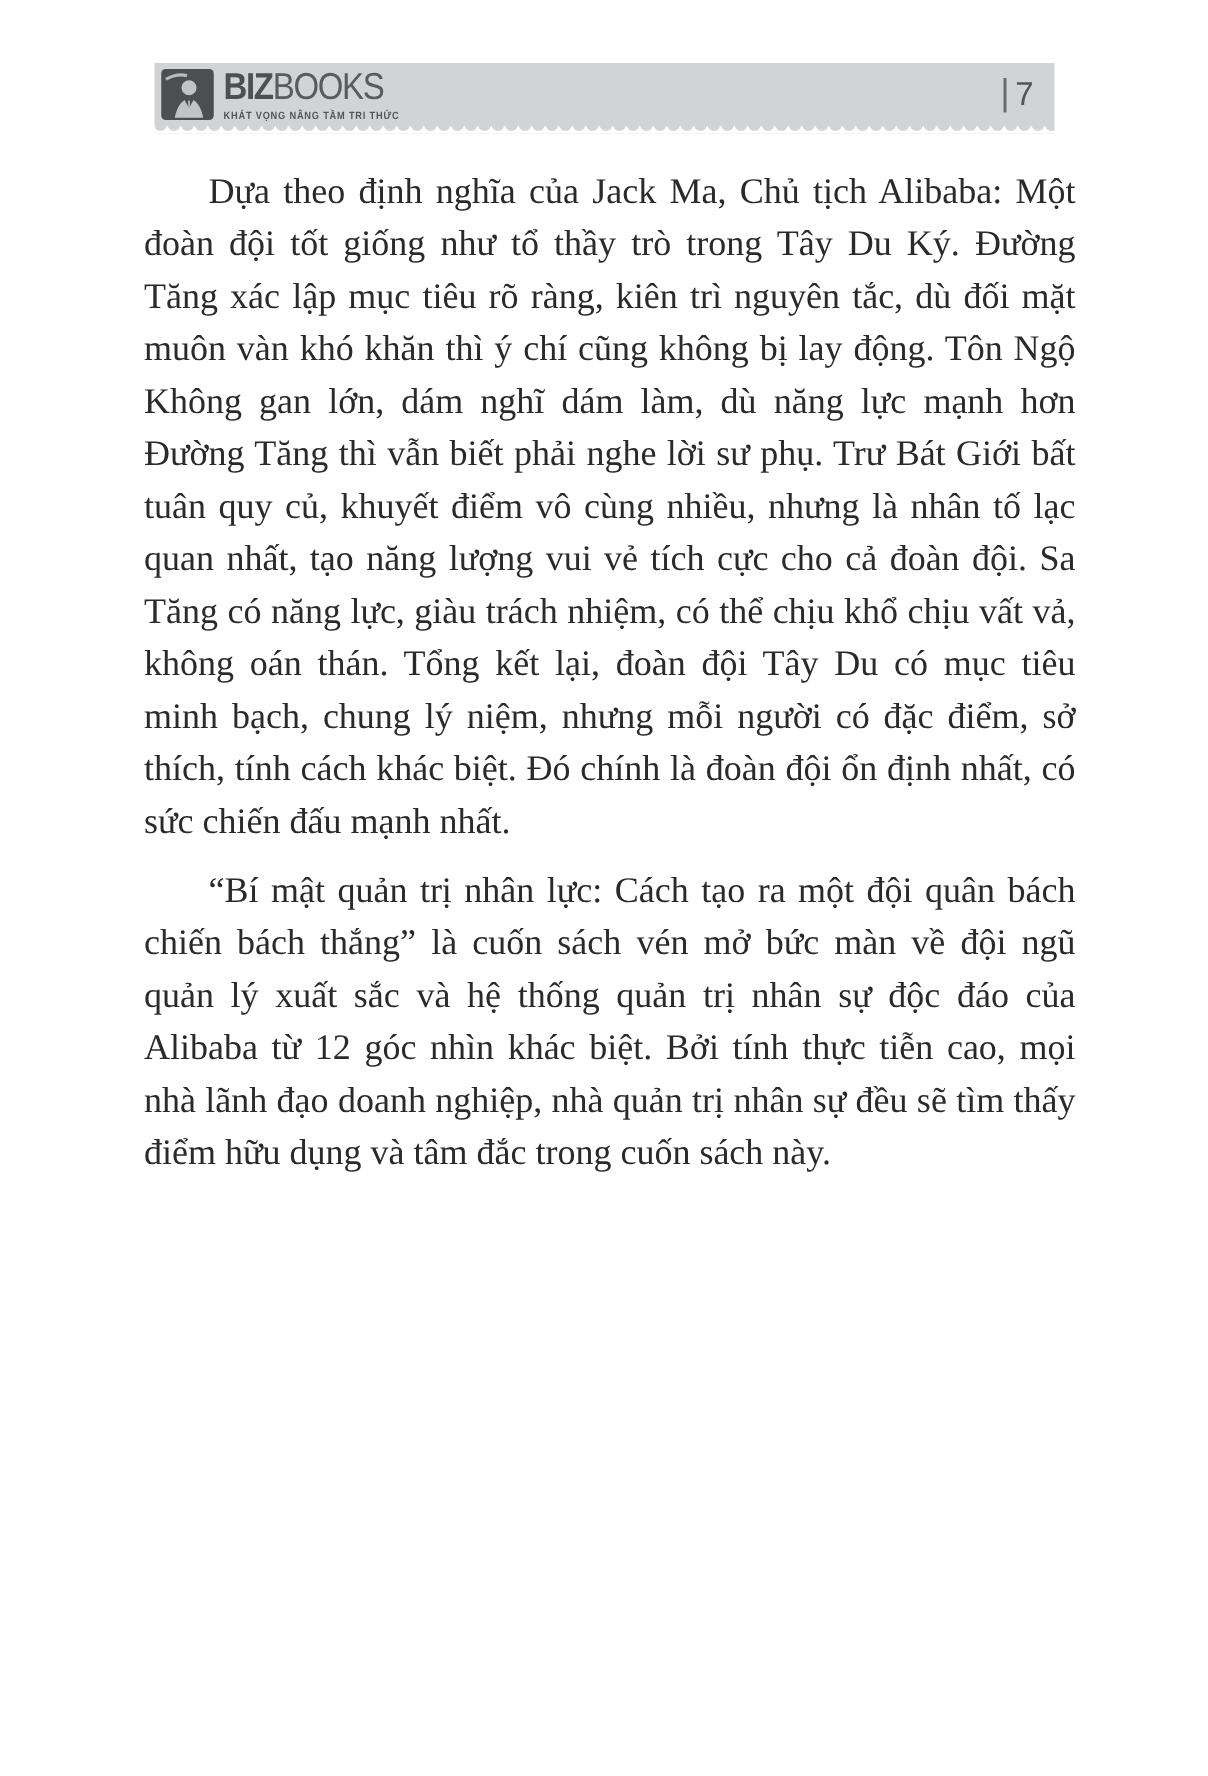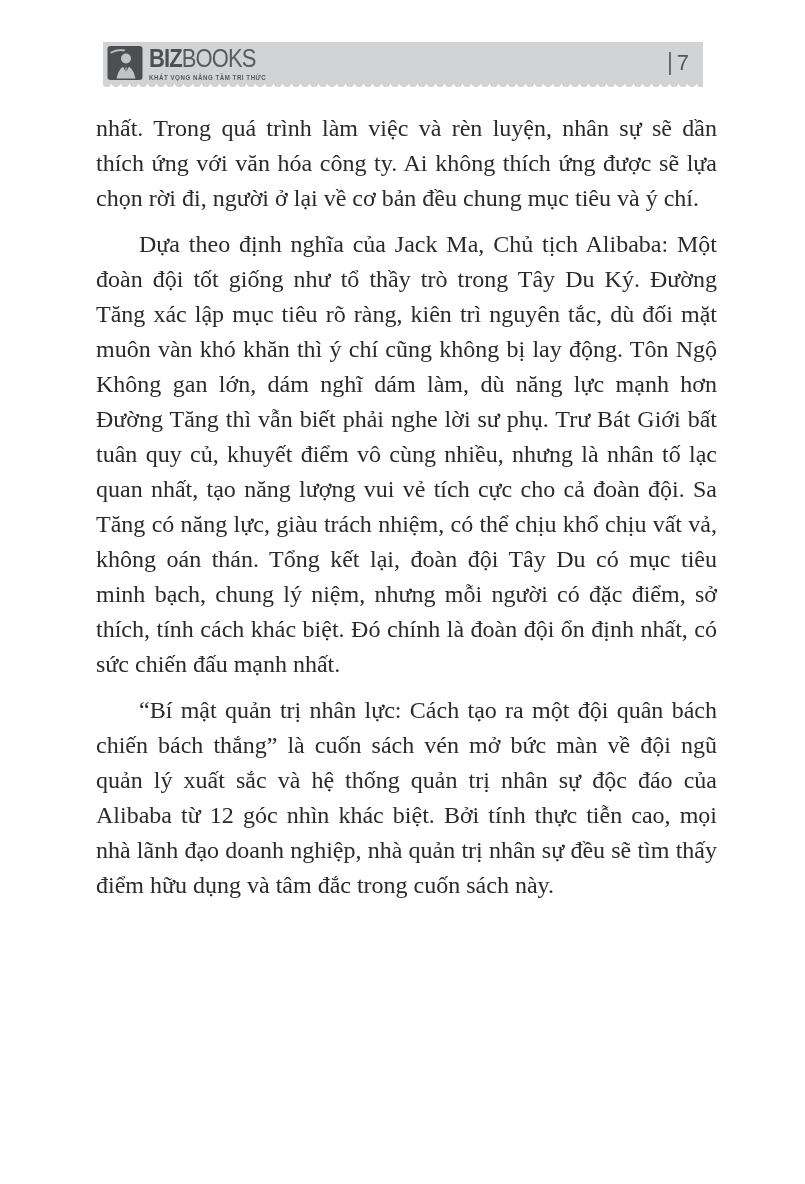--- a/index.html
+++ b/index.html
@@ -137,18 +137,17 @@
         <span class="tagline">KHÁT VỌNG NÂNG TẦM TRI THỨC</span>
       </span>
     </div>
     <div class="page-number">
       <span class="pn-bar"></span>
       <span>7</span>
     </div>
   </header>
 
   <main class="text-block">
-    <p class="para">nhất. Trong quá trình làm việc và rèn luyện, nhân sự sẽ dần thích ứng với văn hóa công ty. Ai không thích ứng được sẽ lựa chọn rời đi, người ở lại về cơ bản đều chung mục tiêu và ý chí.</p>
     <p class="para indent">Dựa theo định nghĩa của Jack Ma, Chủ tịch Alibaba: Một đoàn đội tốt giống như tổ thầy trò trong Tây Du Ký. Đường Tăng xác lập mục tiêu rõ ràng, kiên trì nguyên tắc, dù đối mặt muôn vàn khó khăn thì ý chí cũng không bị lay động. Tôn Ngộ Không gan lớn, dám nghĩ dám làm, dù năng lực mạnh hơn Đường Tăng thì vẫn biết phải nghe lời sư phụ. Trư Bát Giới bất tuân quy củ, khuyết điểm vô cùng nhiều, nhưng là nhân tố lạc quan nhất, tạo năng lượng vui vẻ tích cực cho cả đoàn đội. Sa Tăng có năng lực, giàu trách nhiệm, có thể chịu khổ chịu vất vả, không oán thán. Tổng kết lại, đoàn đội Tây Du có mục tiêu minh bạch, chung lý niệm, nhưng mỗi người có đặc điểm, sở thích, tính cách khác biệt. Đó chính là đoàn đội ổn định nhất, có sức chiến đấu mạnh nhất.</p>
     <p class="para indent">“Bí mật quản trị nhân lực: Cách tạo ra một đội quân bách chiến bách thắng” là cuốn sách vén mở bức màn về đội ngũ quản lý xuất sắc và hệ thống quản trị nhân sự độc đáo của Alibaba từ 12 góc nhìn khác biệt. Bởi tính thực tiễn cao, mọi nhà lãnh đạo doanh nghiệp, nhà quản trị nhân sự đều sẽ tìm thấy điểm hữu dụng và tâm đắc trong cuốn sách này.</p>
   </main>
 
 </div>
 
 </body></html>

